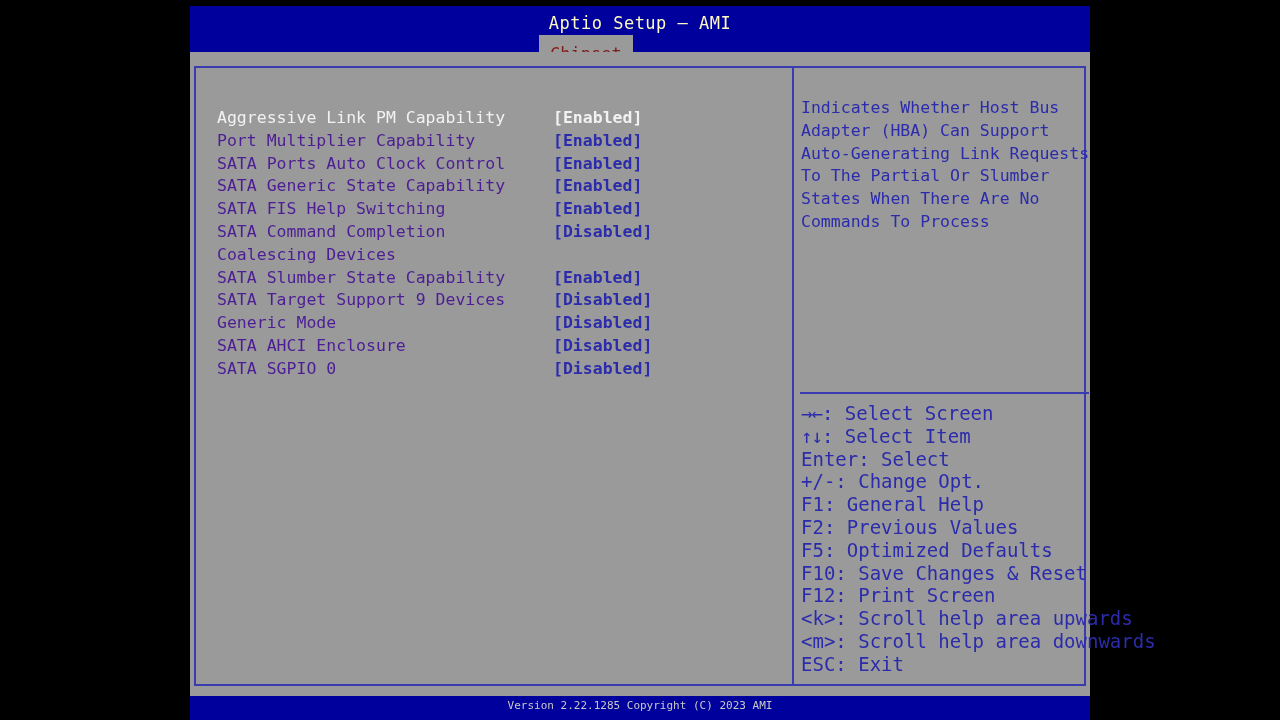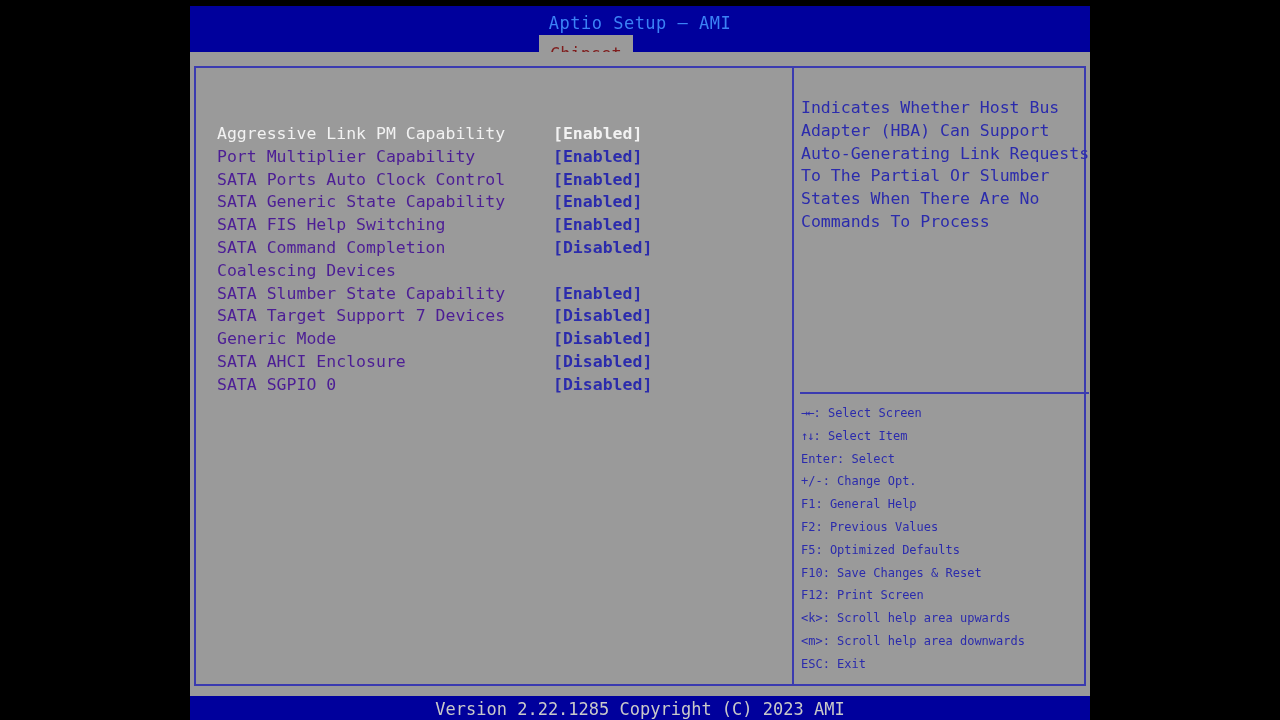--- a/index.html
+++ b/index.html
@@ -39,21 +39,21 @@
     width: 900px;
     height: 46px;
     background: #00009c;
   }
   #title-text {
     position: absolute;
     left: 0;
     top: 7px;
     width: 900px;
     text-align: center;
-    color: #3b82f6;
+    color: #fef9c3;
     font-size: 17px;
     letter-spacing: 0.5px;
     white-space: pre;
   }
   #tabstrip {
     position: absolute;
     left: 0;
     top: 29px;
     width: 900px;
     height: 23px;
@@ -101,21 +101,20 @@
     height: 616px;
     background: #3b3bb0;
   }
 
   
   #settings {
     position: absolute;
     left: 21px;
     top: 40px;
     width: 560px;
-    margin-top: 16px;
   }
   .setting-row {
     position: relative;
     height: 22.8px;
     white-space: pre;
     font-size: 16.5px;
   }
   .setting-label {
     position: absolute;
     left: 0;
@@ -159,21 +158,21 @@
     width: 289px;
     height: 2px;
     background: #3b3bb0;
   }
   #keys {
     position: absolute;
     left: 5px;
     top: 322px;
     width: 290px;
     color: #2b2bac;
-    font-size: 12px;
+    font-size: 19px;
     line-height: 22.8px;
     white-space: pre;
   }
   .key-row { height: 22.8px; white-space: pre; }
   .key-glyph { letter-spacing: -1px; }
 
   
   #footer {
     position: absolute;
     left: 0;
@@ -182,21 +181,21 @@
     height: 25px;
     background: #00009c;
   }
   #footer-text {
     position: absolute;
     left: 0;
     top: 3px;
     width: 900px;
     text-align: center;
     color: #c9c9c9;
-    font-size: 17px;
+    font-size: 11px;
     white-space: pre;
   }
 </style>
 </head>
 <body>
 
 <div id="screen">
   <div id="bios">
 
     <div id="titlebar">
@@ -213,21 +212,21 @@
 
         <div id="settings">
             <div class="setting-row selected"><span class="setting-label">Aggressive Link PM Capability</span><span class="setting-value">[Enabled]</span></div>
             <div class="setting-row"><span class="setting-label">Port Multiplier Capability</span><span class="setting-value">[Enabled]</span></div>
             <div class="setting-row"><span class="setting-label">SATA Ports Auto Clock Control</span><span class="setting-value">[Enabled]</span></div>
             <div class="setting-row"><span class="setting-label">SATA Generic State Capability</span><span class="setting-value">[Enabled]</span></div>
             <div class="setting-row"><span class="setting-label">SATA FIS Help Switching</span><span class="setting-value">[Enabled]</span></div>
             <div class="setting-row"><span class="setting-label">SATA Command Completion</span><span class="setting-value">[Disabled]</span></div>
             <div class="setting-row"><span class="setting-label">Coalescing Devices</span><span class="setting-value"></span></div>
             <div class="setting-row"><span class="setting-label">SATA Slumber State Capability</span><span class="setting-value">[Enabled]</span></div>
-            <div class="setting-row"><span class="setting-label">SATA Target Support 7 Devices</span><span class="setting-value">[Disabled]</span></div>
+            <div class="setting-row"><span class="setting-label">SATA Target Support 9 Devices</span><span class="setting-value">[Disabled]</span></div>
             <div class="setting-row"><span class="setting-label">Generic Mode</span><span class="setting-value">[Disabled]</span></div>
             <div class="setting-row"><span class="setting-label">SATA AHCI Enclosure</span><span class="setting-value">[Disabled]</span></div>
             <div class="setting-row"><span class="setting-label">SATA SGPIO 0</span><span class="setting-value">[Disabled]</span></div>
           </div>
 
         <div id="helppanel">
           <div id="help-text">Indicates Whether Host Bus
 Adapter (HBA) Can Support
 Auto-Generating Link Requests
 To The Partial Or Slumber

